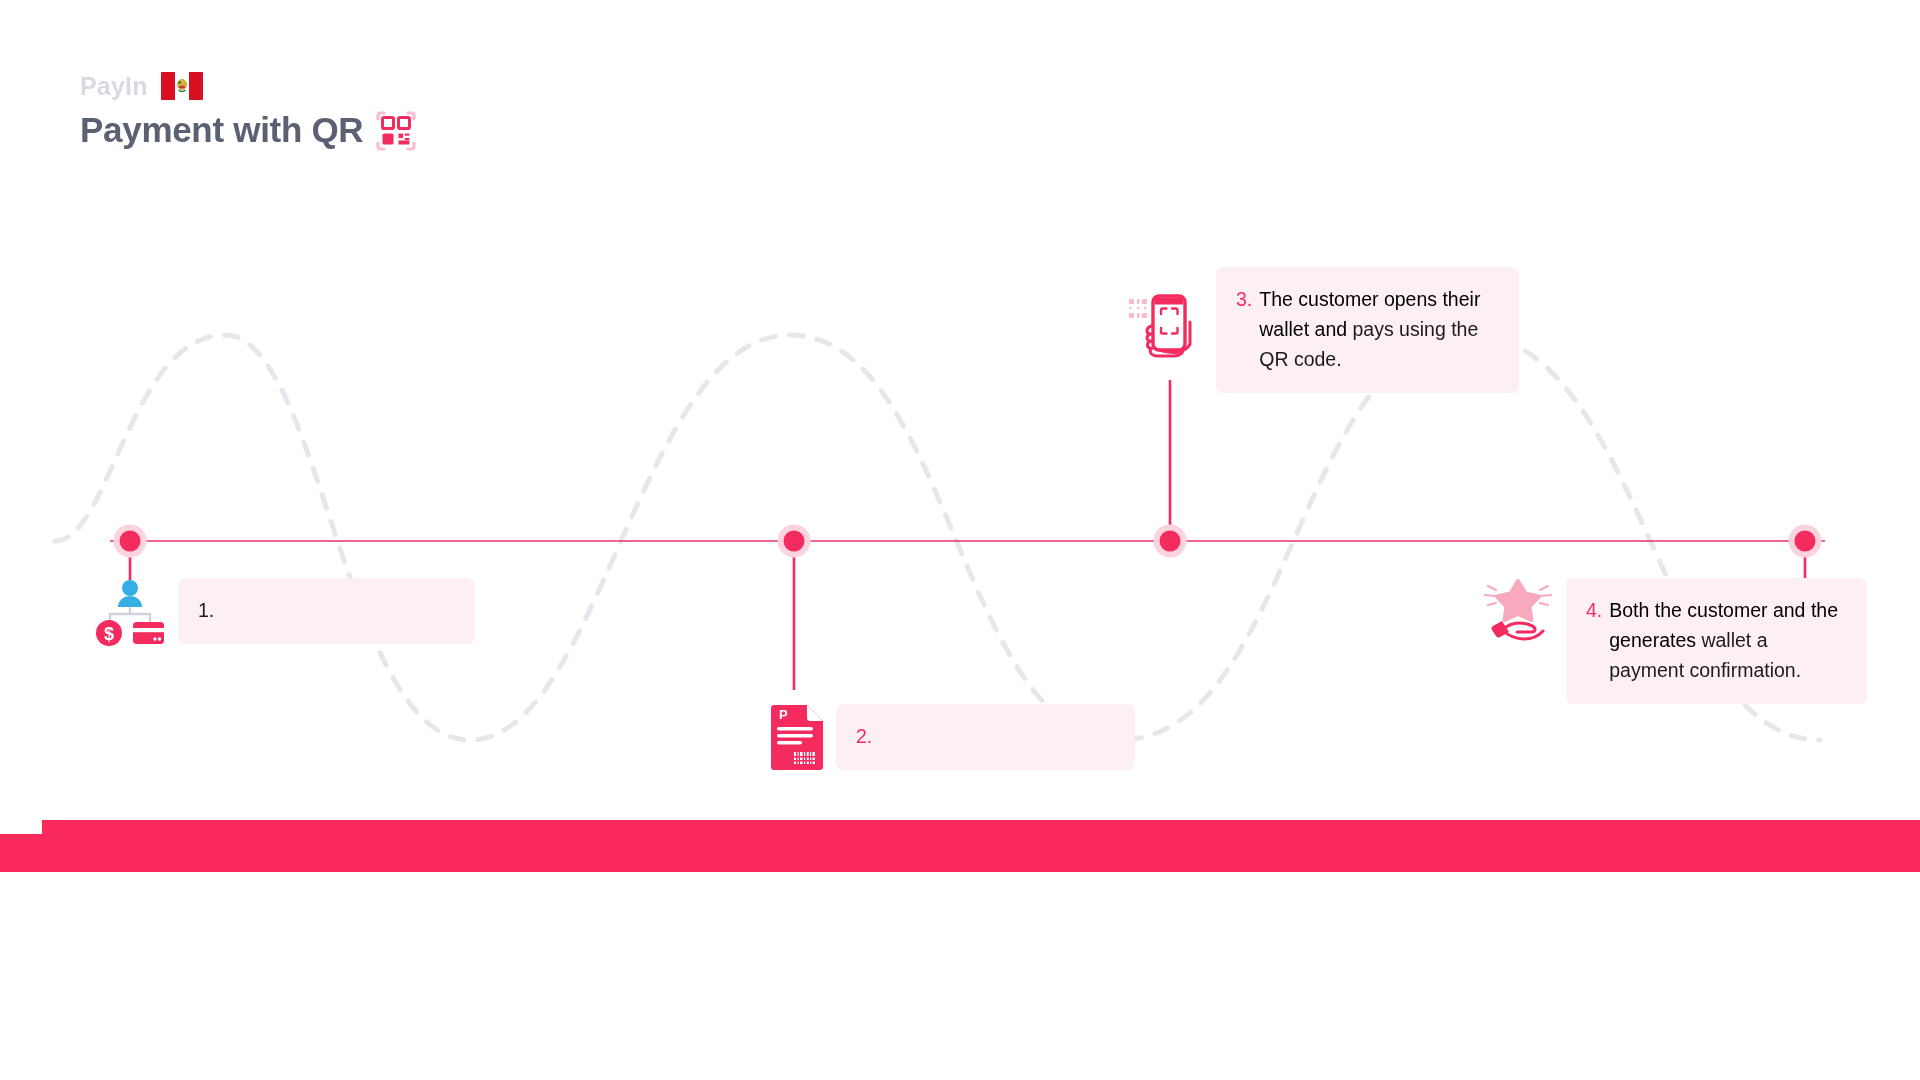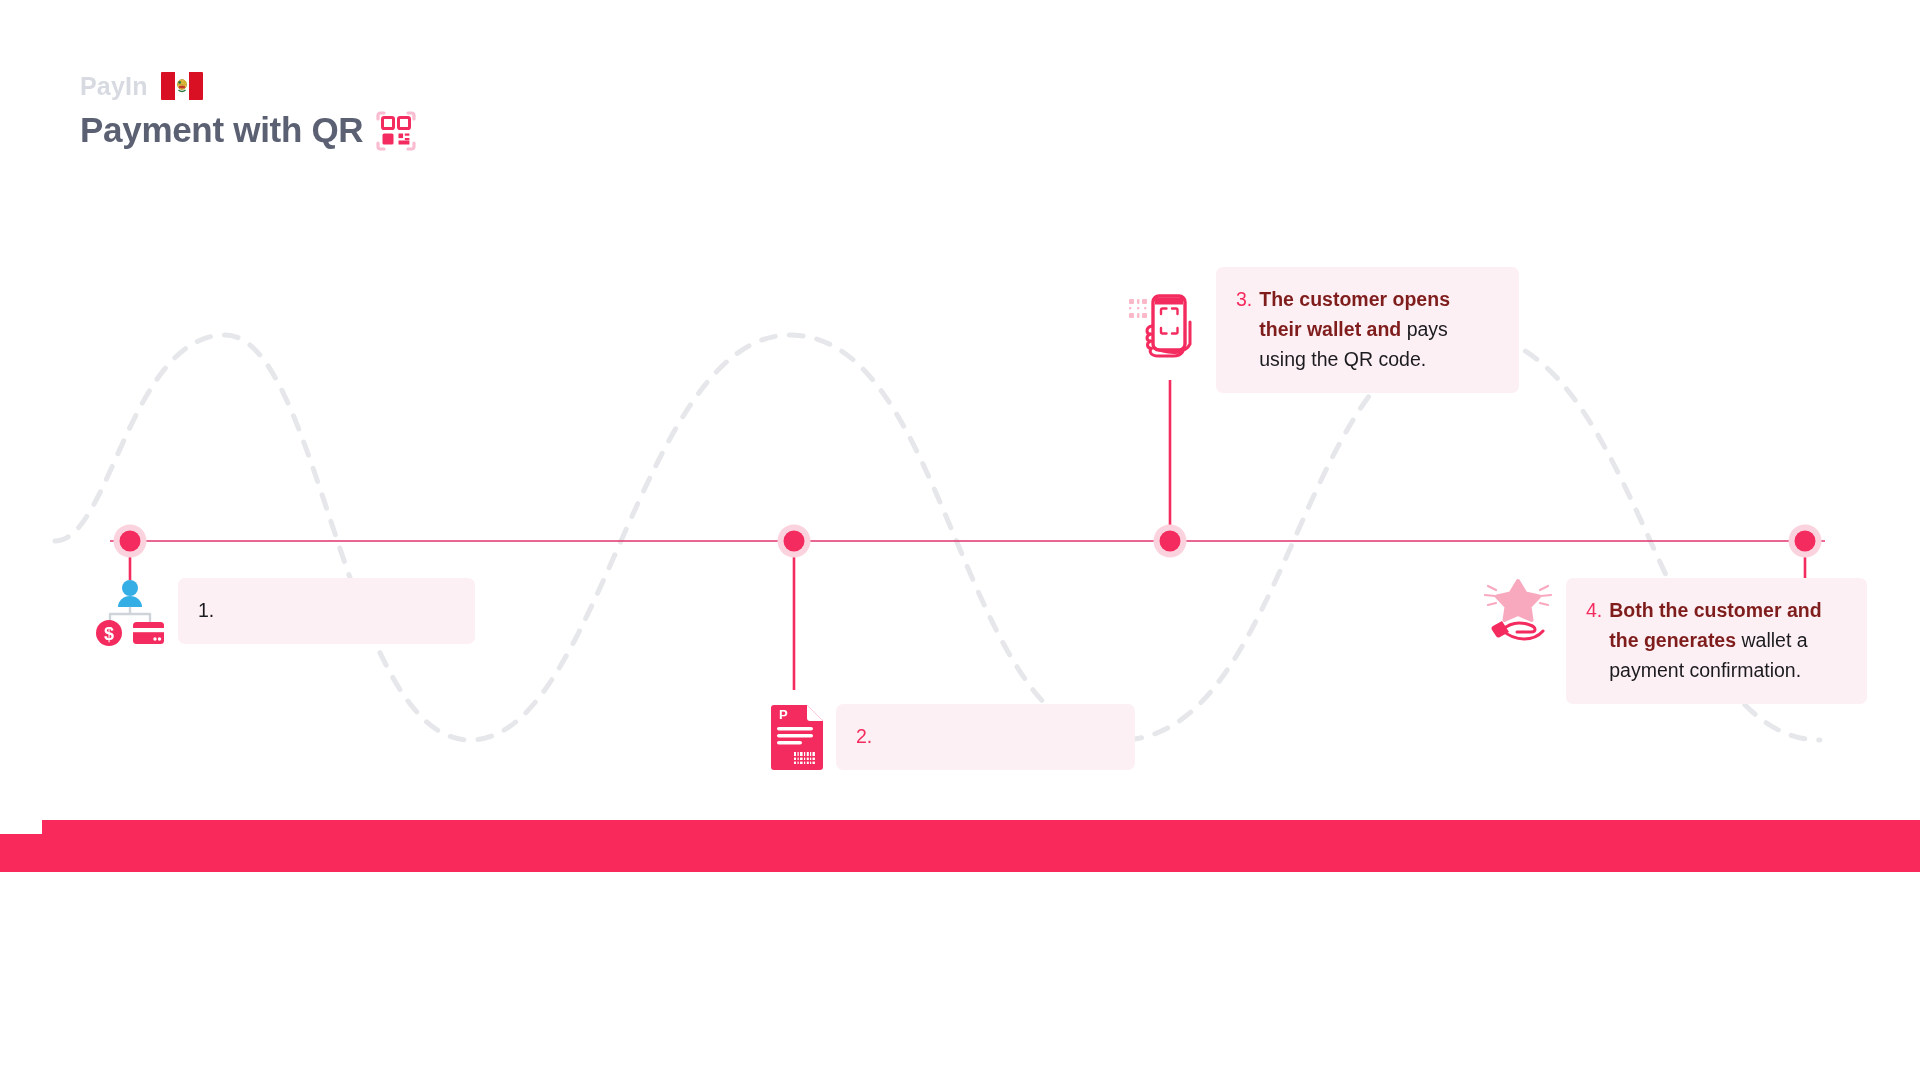--- a/index.html
+++ b/index.html
@@ -81,21 +81,21 @@
     color: #1b1b1f;
     flex: 0 0 auto;
   }
   .step-num.accent { color: #f42b5e; }
   .step-text {
     font-size: 19.5px;
     line-height: 30px;
     font-weight: 400;
     color: #1b1b1f;
   }
-  .step-text .hl { color: #7f1d1d; font-weight: bold; }
+  .step-text .hl { color: #000000; }
 
   .callout-1 { left: 178px; top: 578px; width: 297px; }
   .callout-2 { left: 836px; top: 704px; width: 299px; }
   .callout-3 { left: 1216px; top: 267px; width: 303px; }
   .callout-4 { left: 1566px; top: 578px; width: 301px; }
 
   
   .icon { position: absolute; }
   .icon-1 { left: 94px; top: 578px; width: 72px; height: 72px; }
   .icon-2 { left: 766px; top: 700px; width: 62px; height: 72px; }

